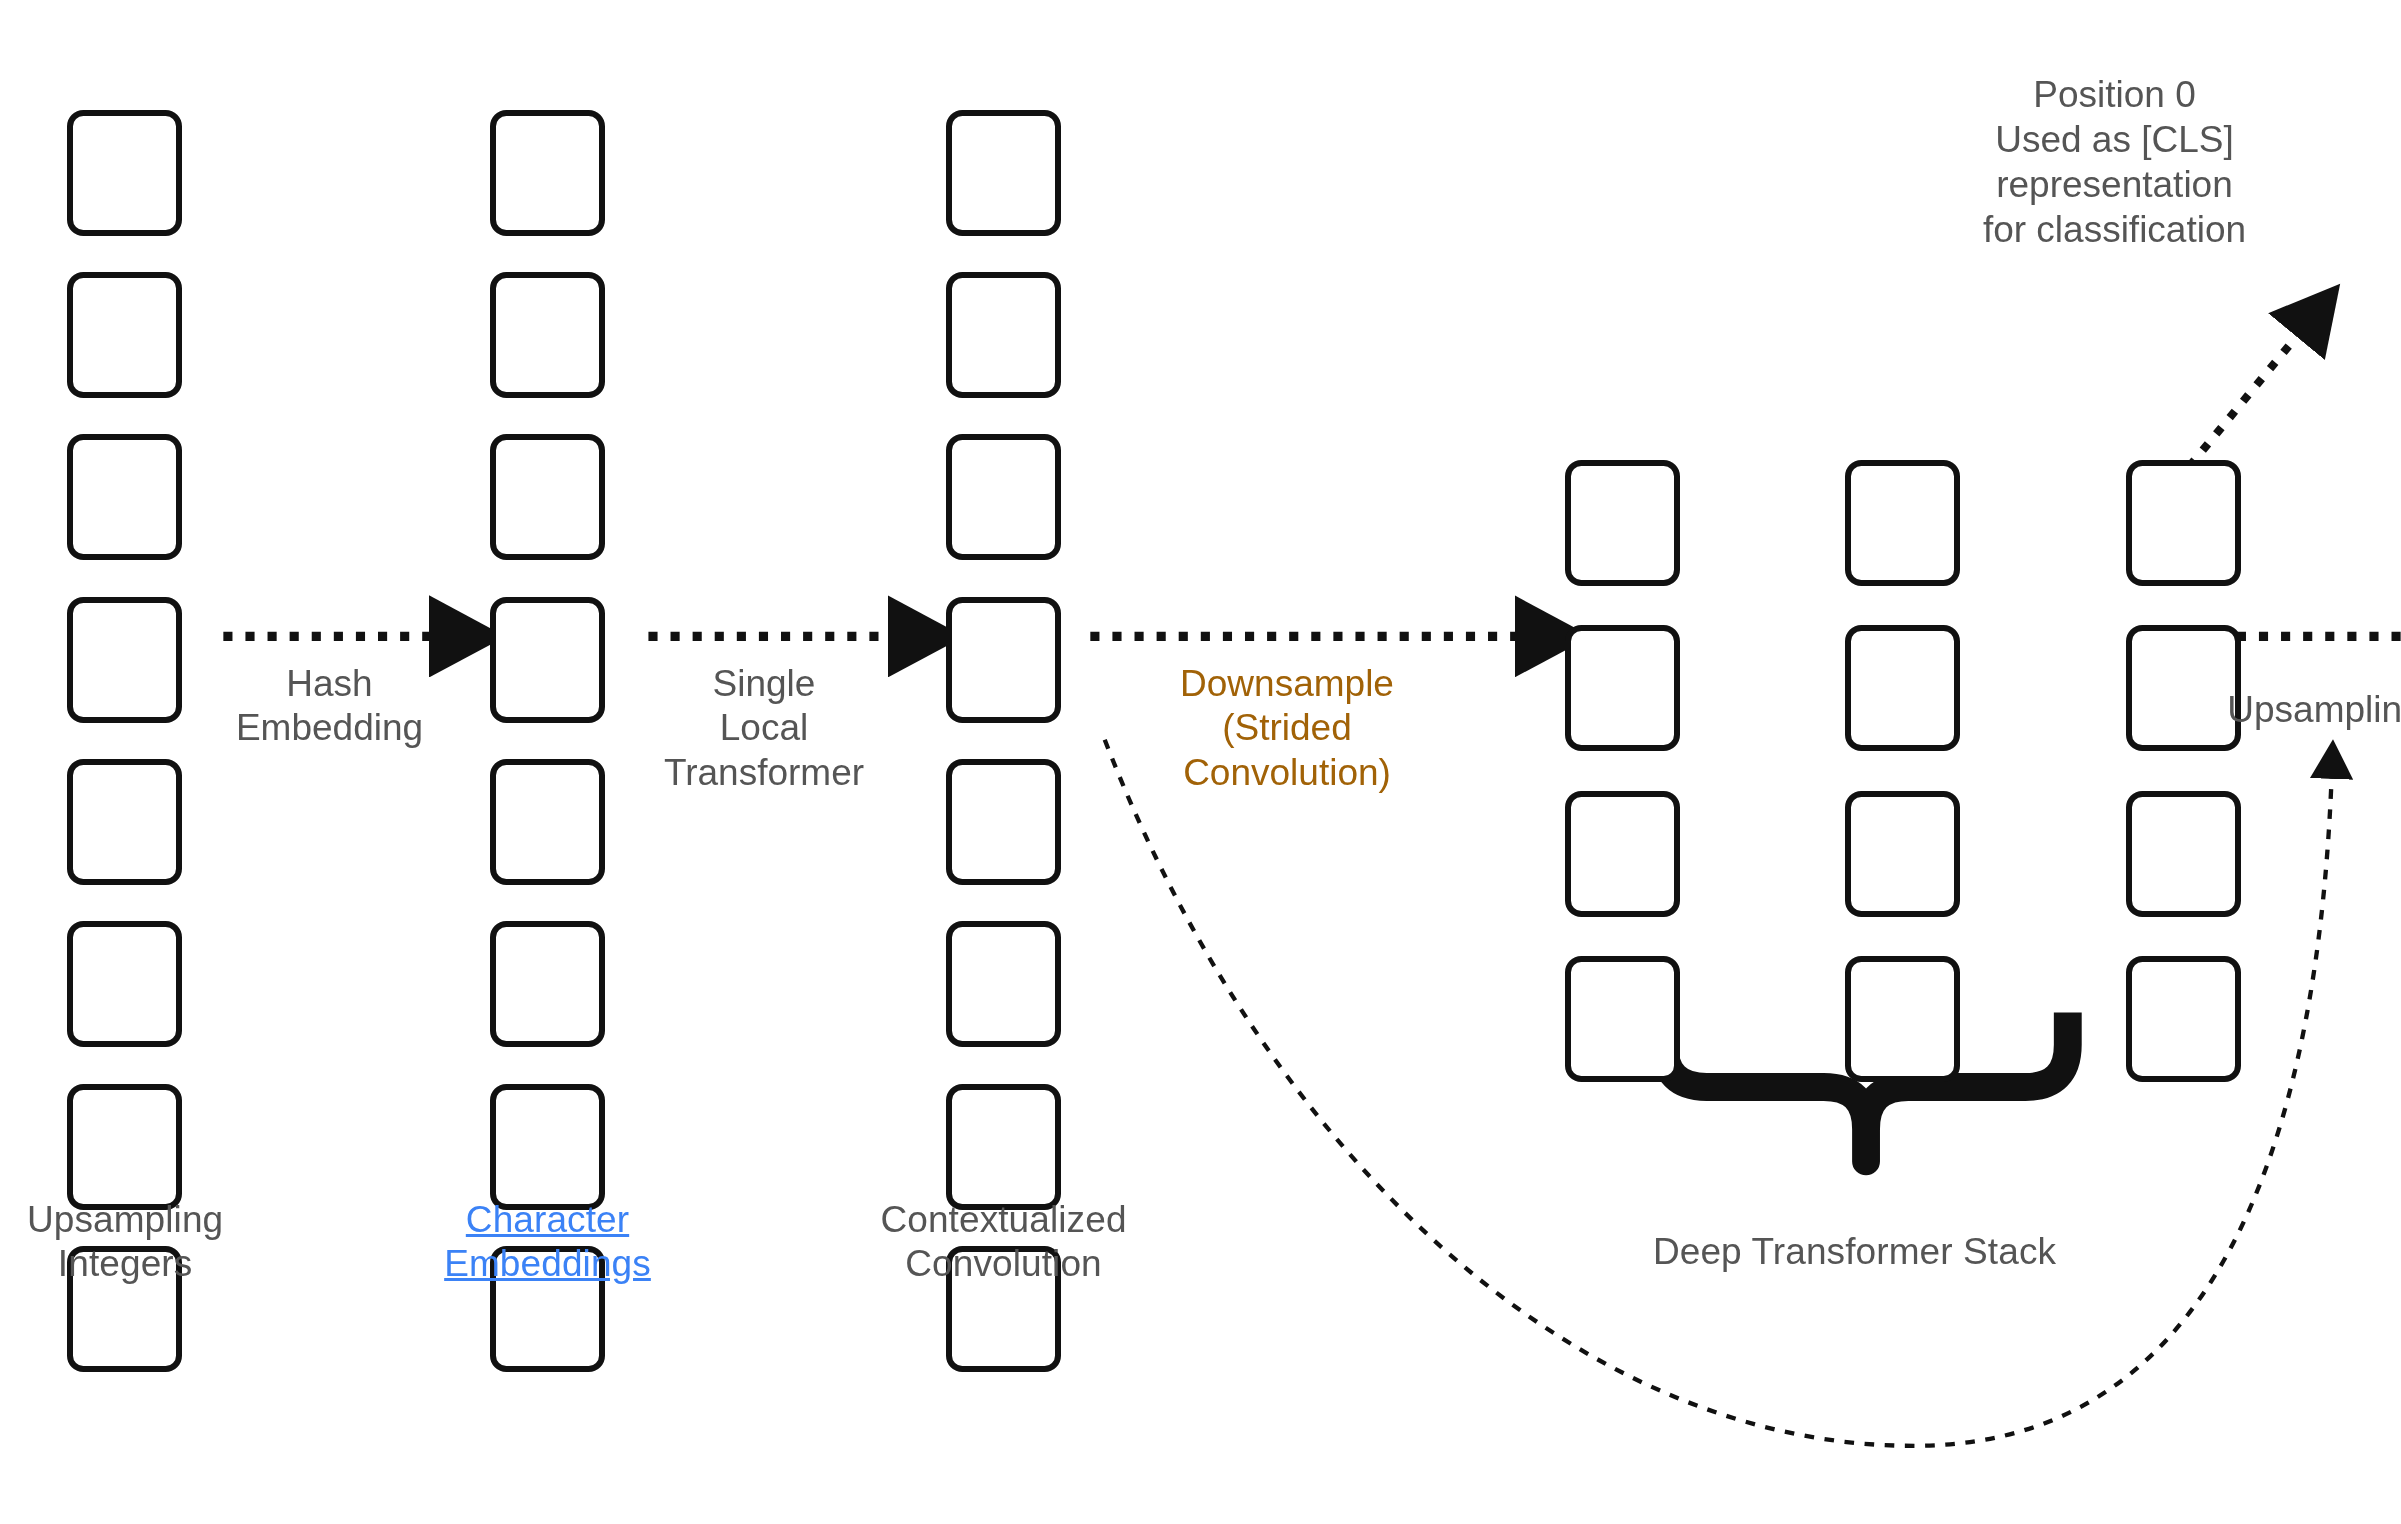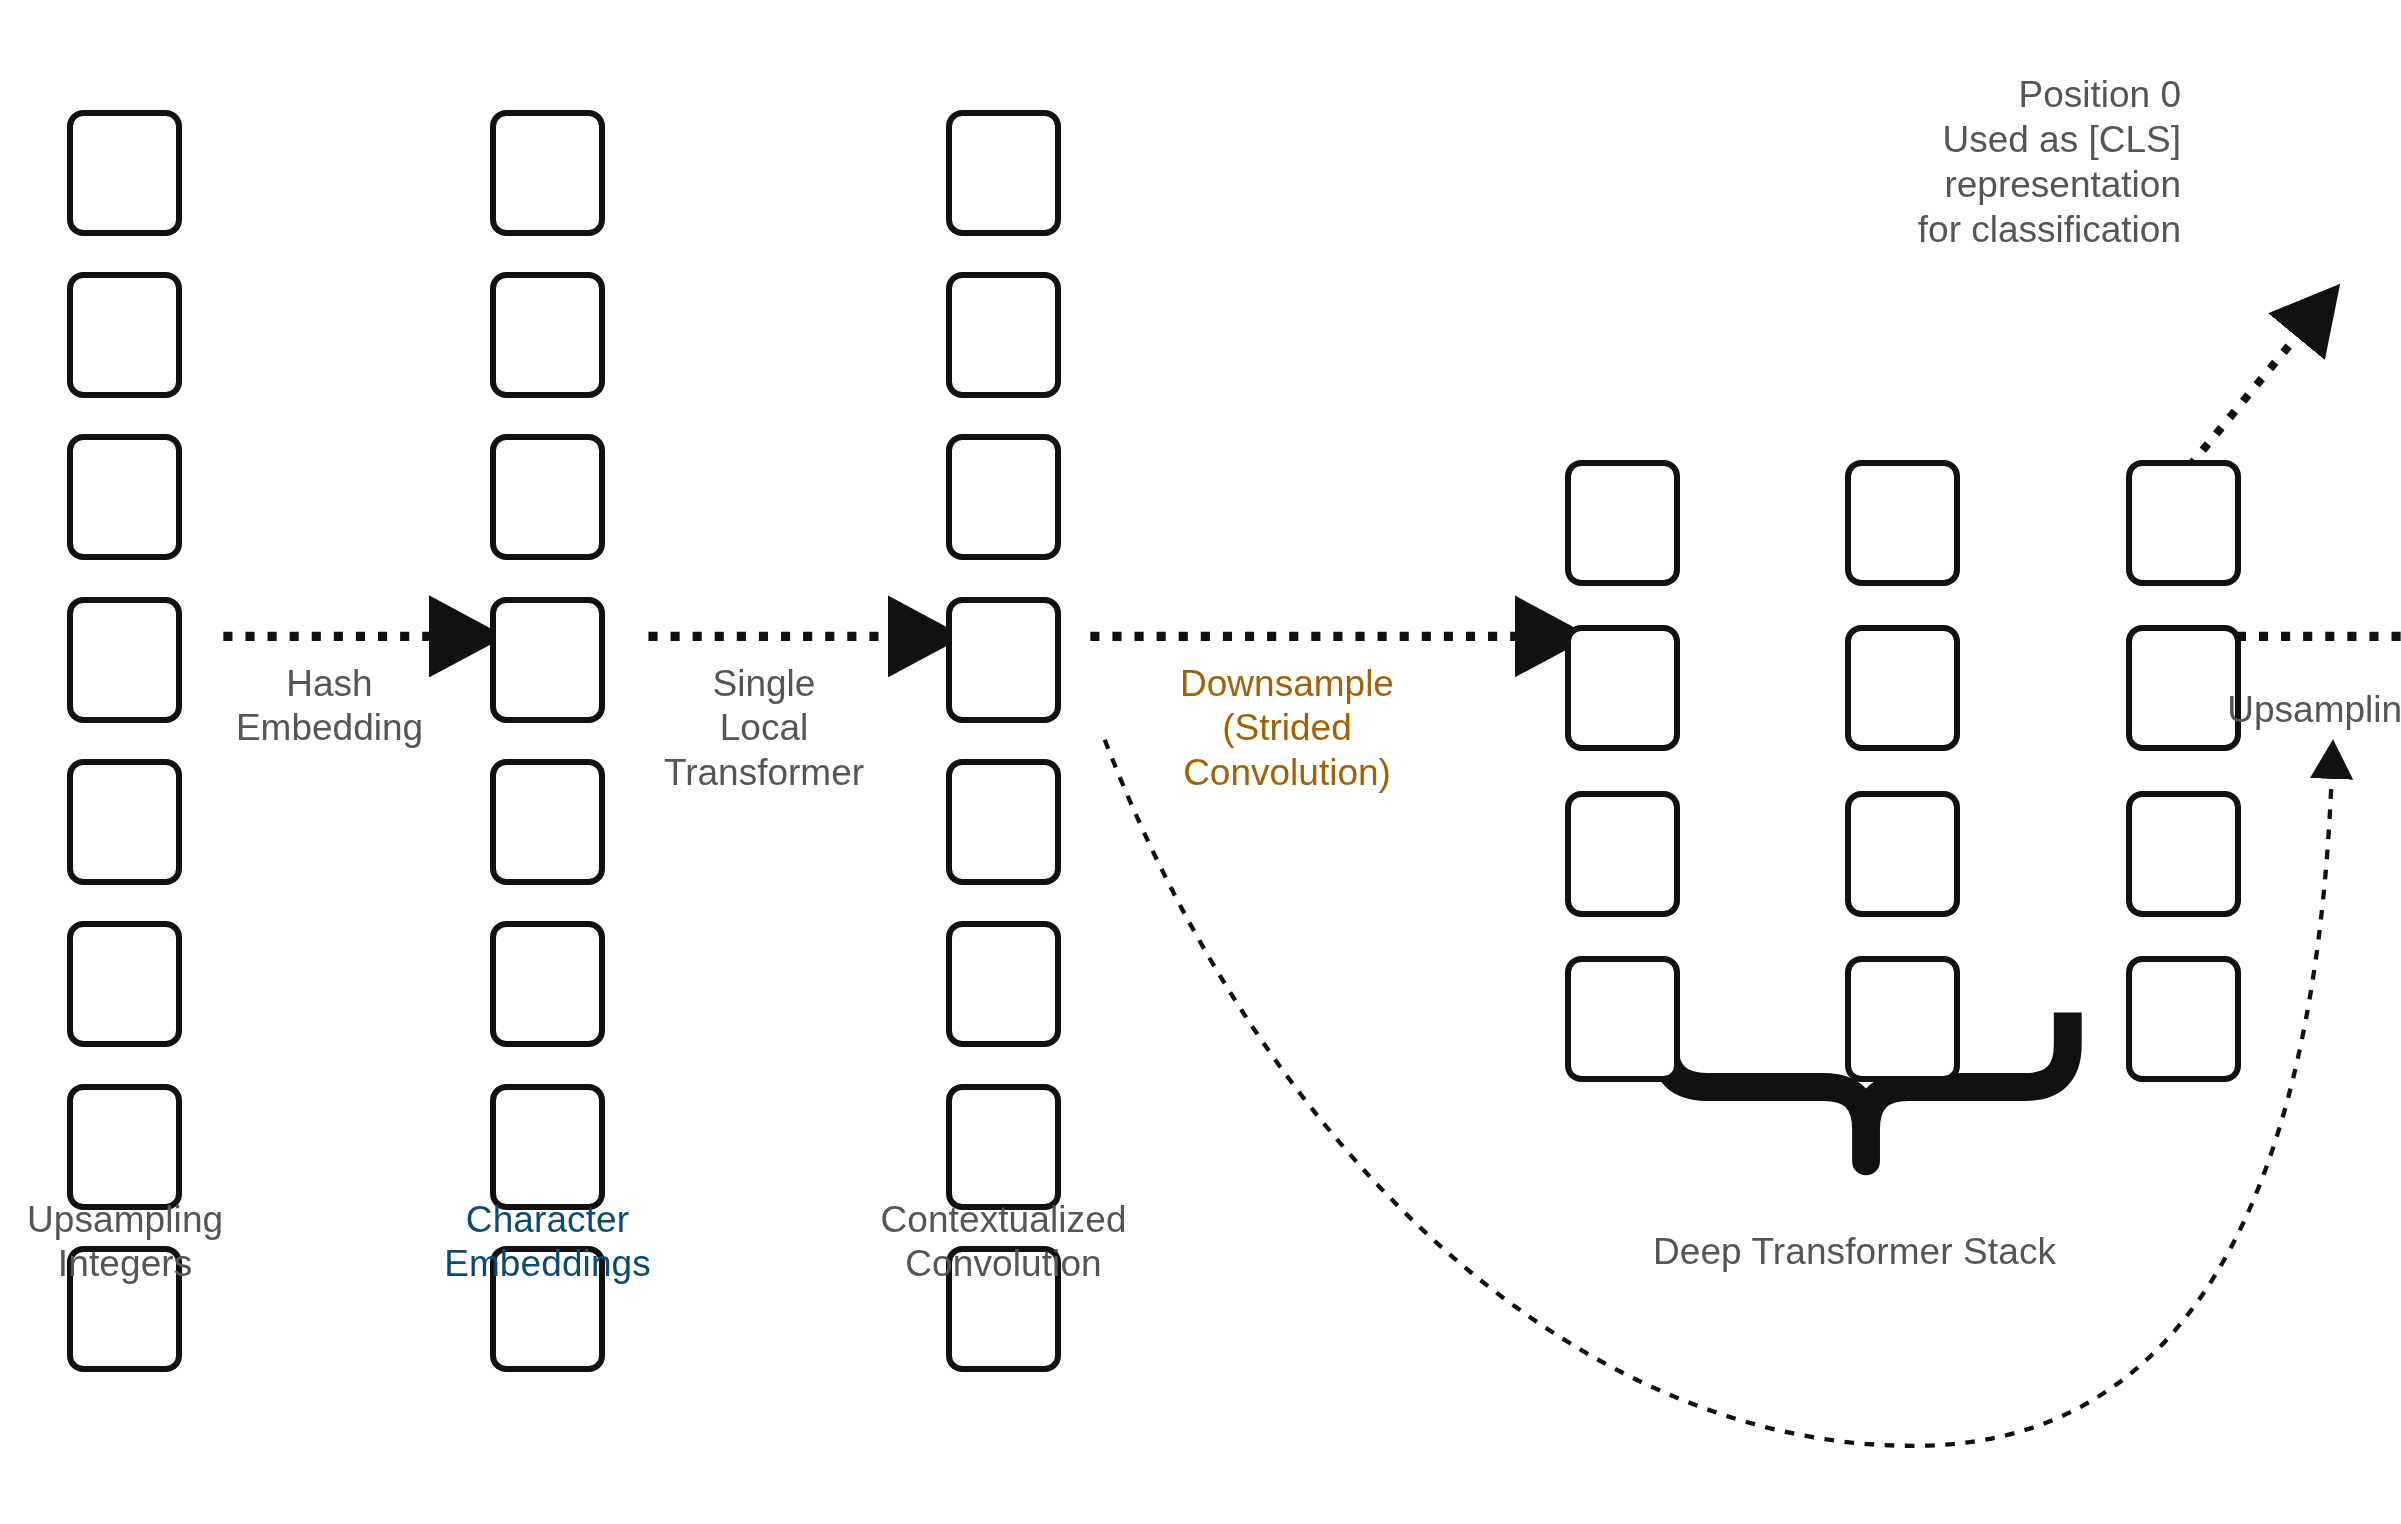--- a/index.html
+++ b/index.html
@@ -85,21 +85,21 @@
       <div class="caption" style="left: 9.6px; top: 1198px; width: 231px; color: rgb(85, 85, 85);">Upsampling
 Integers</div>
       <div class="cell" style="left: 490px; top: 110px; width: 115px; height: 126px; border-color: rgb(17, 17, 17);"></div>
       <div class="cell" style="left: 490px; top: 272px; width: 115px; height: 126px; border-color: rgb(17, 17, 17);"></div>
       <div class="cell" style="left: 490px; top: 434px; width: 115px; height: 126px; border-color: rgb(17, 17, 17);"></div>
       <div class="cell" style="left: 490px; top: 597px; width: 115px; height: 126px; border-color: rgb(17, 17, 17);"></div>
       <div class="cell" style="left: 490px; top: 759px; width: 115px; height: 126px; border-color: rgb(17, 17, 17);"></div>
       <div class="cell" style="left: 490px; top: 921px; width: 115px; height: 126px; border-color: rgb(17, 17, 17);"></div>
       <div class="cell" style="left: 490px; top: 1084px; width: 115px; height: 126px; border-color: rgb(17, 17, 17);"></div>
       <div class="cell" style="left: 490px; top: 1246px; width: 115px; height: 126px; border-color: rgb(17, 17, 17);"></div>
-      <div class="caption" style="left: 394px; top: 1198px; width: 307px; color: #0c4a6e;">Character
+      <div class="caption" style="left: 394px; top: 1198px; width: 307px; color: #3b82f6; text-decoration: underline;">Character
 Embeddings</div>
       <div class="cell" style="left: 946px; top: 110px; width: 115px; height: 126px; border-color: rgb(17, 17, 17);"></div>
       <div class="cell" style="left: 946px; top: 272px; width: 115px; height: 126px; border-color: rgb(17, 17, 17);"></div>
       <div class="cell" style="left: 946px; top: 434px; width: 115px; height: 126px; border-color: rgb(17, 17, 17);"></div>
       <div class="cell" style="left: 946px; top: 597px; width: 115px; height: 126px; border-color: rgb(17, 17, 17);"></div>
       <div class="cell" style="left: 946px; top: 759px; width: 115px; height: 126px; border-color: rgb(17, 17, 17);"></div>
       <div class="cell" style="left: 946px; top: 921px; width: 115px; height: 126px; border-color: rgb(17, 17, 17);"></div>
       <div class="cell" style="left: 946px; top: 1084px; width: 115px; height: 126px; border-color: rgb(17, 17, 17);"></div>
       <div class="cell" style="left: 946px; top: 1246px; width: 115px; height: 126px; border-color: rgb(17, 17, 17);"></div>
       <div class="caption" style="left: 797px; top: 1198px; width: 413px; color: rgb(85, 85, 85);">Contextualized
@@ -127,20 +127,20 @@
       <div class="edge-label" style="left: 639px; top: 662px; width: 250px; color: rgb(85, 85, 85); text-align: center;">Single
 Local
 Transformer</div>
       <div class="edge-label" style="left: 1119px; top: 662px; width: 336px; color: #a16207;">Downsample
 (Strided
 Convolution)</div>
       <div class="edge-label" style="left: 2176px; top: 688px; width: 298px; color: rgb(85, 85, 85);">Upsampling</div>
     </div>
 
   <div id="annotation-root">
-      <div class="annot" style="left: 1816px; top: 72px; width: 365px; color: rgb(85, 85, 85); text-align: right;">Position 0
+      <div class="annot" style="left: 1932px; top: 72px; width: 365px; color: rgb(85, 85, 85);">Position 0
 Used as [CLS]
 representation
 for classification</div>
     </div>
 
 </div>
 
 
 </body></html>

